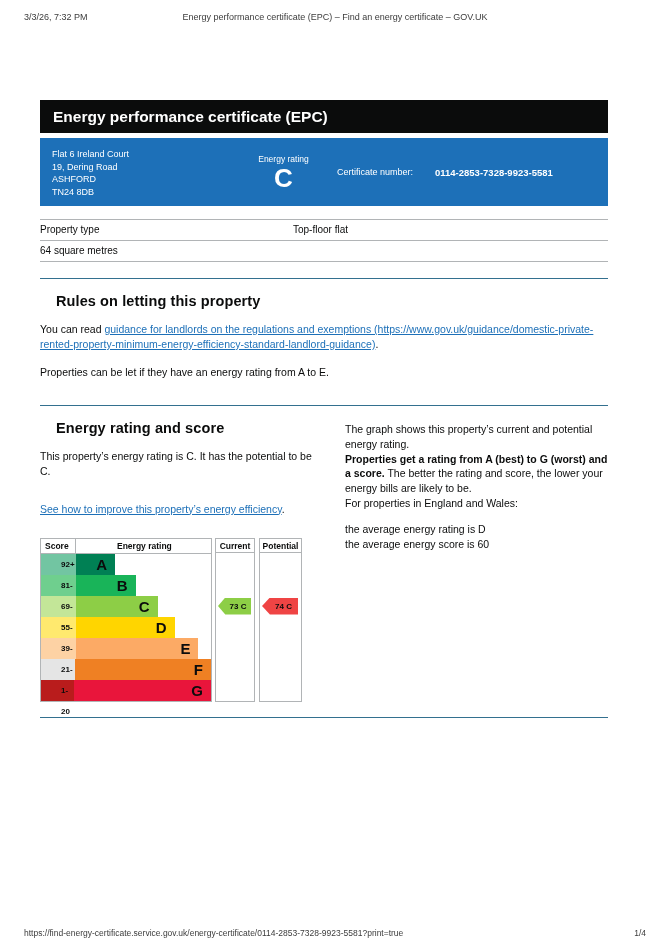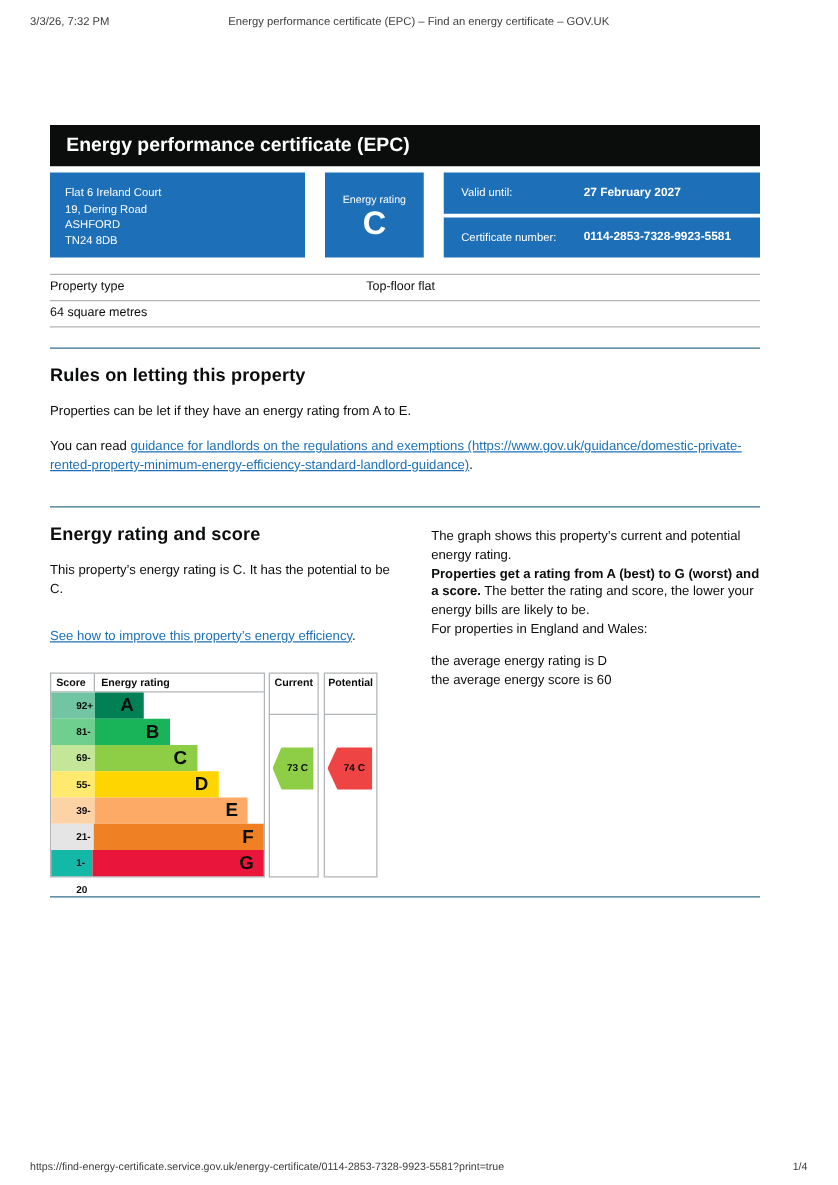--- a/index.html
+++ b/index.html
@@ -19,21 +19,21 @@
 
   .content { position:absolute; top:100px; left:40px; width:568px; }
 
   
   .banner {
     background:#0b0c0c; color:#fff; height:33px; line-height:33px;
     font-size:15.5px; font-weight:bold; padding-left:13px; margin-bottom:5px;
   }
 
   
-  .summary { display:flex; gap:16px; height:68px; }
+  .summary { display:flex; gap:0; height:68px; }
   .summary .box { background:#1d70b8; color:#fff; }
   .addr-box { width:204px; padding:10px 12px; font-size:9px; line-height:1.4; }
   .rating-box { width:79px; display:flex; flex-direction:column; align-items:center; justify-content:center; }
   .rating-box .lbl { font-size:8.5px; margin-bottom:1px; }
   .rating-box .big { font-size:26px; font-weight:bold; line-height:1; }
   .validity { flex:1; display:flex; flex-direction:column; gap:3px; }
   .validity .vrow { flex:1; background:#1d70b8; color:#fff; display:flex; align-items:center; padding:0 14px; font-size:9px; }
   .validity .vrow .k { width:98px; }
   .validity .vrow .v { font-weight:bold; font-size:9.5px; }
 
@@ -41,51 +41,51 @@
   .prop-table { margin-top:13px; }
   .prop-row { display:flex; border-top:1px solid #b1b4b6; font-size:10px; padding:4px 0 5px 0; }
   .prop-row:last-child { border-bottom:1px solid #b1b4b6; }
   .prop-row .pk { width:253px; }
 
   .divider { border:none; border-top:1.5px solid #33708f; margin:0; }
   .div1 { margin-top:16px; }
   .div2 { margin-top:25px; }
   .div3 { margin-top:13px; }
 
-  h2.section-h { font-size:14.5px; font-weight:bold; margin-top:14px; letter-spacing:0.1px; }
+  h2.section-h { font-size:14.5px; font-weight:bold; margin-top:14px; letter-spacing:0.1px;margin-left:16px; }
   p.body-text { font-size:10.5px; line-height:1.42; margin-top:13px; }
   a.gov-link { color:#1d70b8; text-decoration:underline; cursor:pointer; }
 
   
   .cols { display:flex; margin-top:0; }
   .col-left { width:272px; }
   .col-right { flex:1; padding-left:33px; padding-top:16px; }
   .col-right p.body-text { margin-top:0; }
   .col-right .p2 { margin-top:19px; }
   .col-right .p3 { margin-top:19px; }
   .col-right .avg { margin-top:11px; }
   .col-right .avg div { font-size:10.5px; line-height:1.42; }
   .see-link { display:inline-block; margin-top:23px; font-size:10.5px; line-height:1.42; }
 
   
   .epc-chart { position:relative; margin-top:21px; width:262px; height:166px; font-size:8.5px; }
   .epc-left { position:absolute; left:0; top:0; width:172px; border:1px solid #b1b4b6; background:#fff; }
-  .epc-head { display:flex; height:15px; border-bottom:1px solid #b1b4b6; font-weight:bold; }
+  .epc-head { display:flex; height:15px; border-bottom:1px solid #b1b4b6; font-weight:bold;gap:36px; }
   .epc-head .h-score { width:35px; border-right:1px solid #b1b4b6; padding-left:4px; line-height:14px; }
   .epc-head .h-rating { padding-left:5px; line-height:14px; }
   .epc-row { display:flex; height:21px; }
   .epc-score { width:35px; font-weight:bold; font-size:8px; line-height:21px; padding-left:20px; }
   .epc-bar { height:21px; display:flex; align-items:center; justify-content:flex-end; }
   .epc-letter { font-weight:bold; font-size:15px; color:#0b0c0c; padding-right:8px; line-height:21px; }
   .epc-colbox { position:absolute; top:0; border:1px solid #b1b4b6; background:#fff; height:164px; }
-  .epc-colbox .col-h { height:33px; border-bottom:1px solid #b1b4b6; font-weight:bold; text-align:center; line-height:14px; }
+  .epc-colbox .col-h { height:14px; border-bottom:1px solid #b1b4b6; font-weight:bold; text-align:center; line-height:14px; }
   .col-current { left:175px; width:40px; }
   .col-potential { left:219px; width:43px; }
   .epc-arrow {
-    position:absolute; height:34px; left:2px; right:3px;
+    position:absolute; height:17px; left:2px; right:3px;
     clip-path:polygon(22% 0, 100% 0, 100% 100%, 22% 100%, 0 50%);
     display:flex; align-items:center; justify-content:center;
     font-weight:bold; font-size:8px; color:#0b0c0c; padding-left:7px;
   }
 </style>
 </head>
 <body>
 
 <div class="meta-header">
   <span class="ts">3/3/26, 7:32 PM</span>
@@ -102,47 +102,43 @@
       <div>19, Dering Road</div>
       <div>ASHFORD</div>
       <div>TN24 8DB</div>
     </div>
     <div class="box rating-box">
       <div class="lbl">Energy rating</div>
       <div class="big">C</div>
     </div>
     <div class="validity">
       <div class="vrow">
-        <span class="k">Valid until:</span>
-        <span class="v">27 February 2027</span>
-      </div>
-      <div class="vrow">
         <span class="k">Certificate number:</span>
         <span class="v">0114-2853-7328-9923-5581</span>
       </div>
     </div>
   </div>
 
   <div class="prop-table">
     <div class="prop-row">
       <span class="pk">Property type</span>
       <span class="pv">Top-floor flat</span>
     </div>
     <div class="prop-row">
       <span class="pv">64 square metres</span>
     </div>
   </div>
 
   <hr class="divider div1">
 
   <h2 class="section-h">Rules on letting this property</h2>
-  <p class="body-text">Properties can be let if they have an energy rating from A to E.</p>
   <p class="body-text">
     <span>You can read </span><a class="gov-link">guidance for landlords on the regulations and exemptions (https://www.gov.uk/guidance/domestic-private-rented-property-minimum-energy-efficiency-standard-landlord-guidance)</a><span>.</span>
   </p>
+  <p class="body-text">Properties can be let if they have an energy rating from A to E.</p>
 
   <hr class="divider div2">
 
   <div class="cols">
     <div class="col-left">
       <h2 class="section-h">Energy rating and score</h2>
       <p class="body-text">This property’s energy rating is C. It has the potential to be C.</p>
       <span class="see-link"><a class="gov-link">See how to improve this property’s energy efficiency</a><span>.</span></span>
 
       
@@ -183,21 +179,21 @@
                   <span class="epc-letter">E</span>
                 </div>
               </div>
               <div class="epc-row">
                 <div class="epc-score" style="background: #e5e5e5;">21-38</div>
                 <div class="epc-bar" style="background: rgb(239, 128, 35); width: 84%;">
                   <span class="epc-letter">F</span>
                 </div>
               </div>
               <div class="epc-row">
-                <div class="epc-score" style="background: #14b8a6;">1-20</div>
+                <div class="epc-score" style="background: #b91c1c;">1-20</div>
                 <div class="epc-bar" style="background: rgb(233, 21, 59); width: 97%;">
                   <span class="epc-letter">G</span>
                 </div>
               </div>
             </div>
         </div>
         <div class="epc-colbox col-current">
           <div class="col-h">Current</div>
           <div class="epc-arrow" id="arrow-current" style="top: 59px; background: rgb(141, 206, 70);">73 C</div>
         </div>

